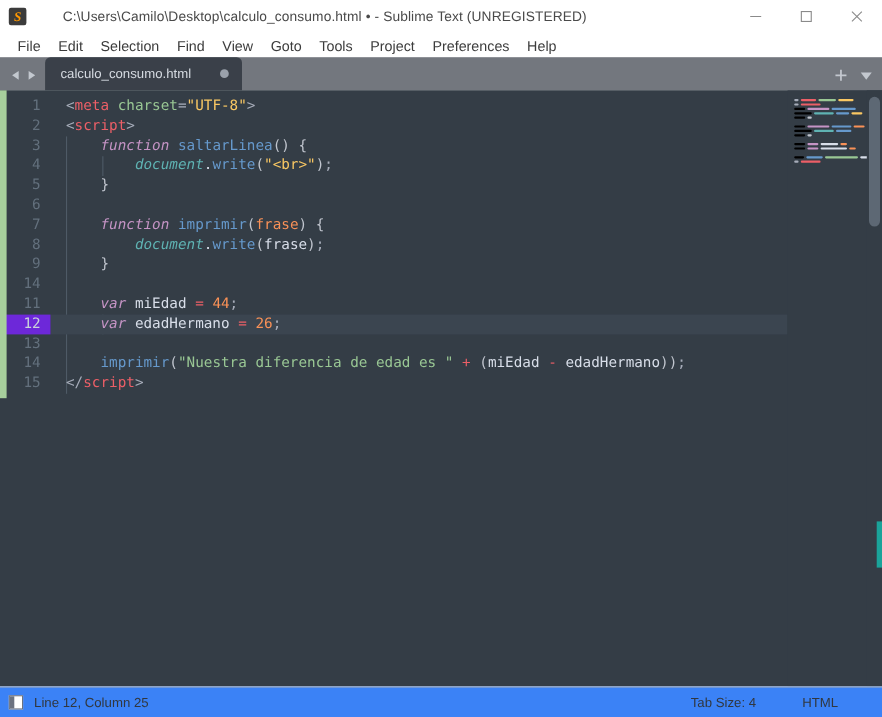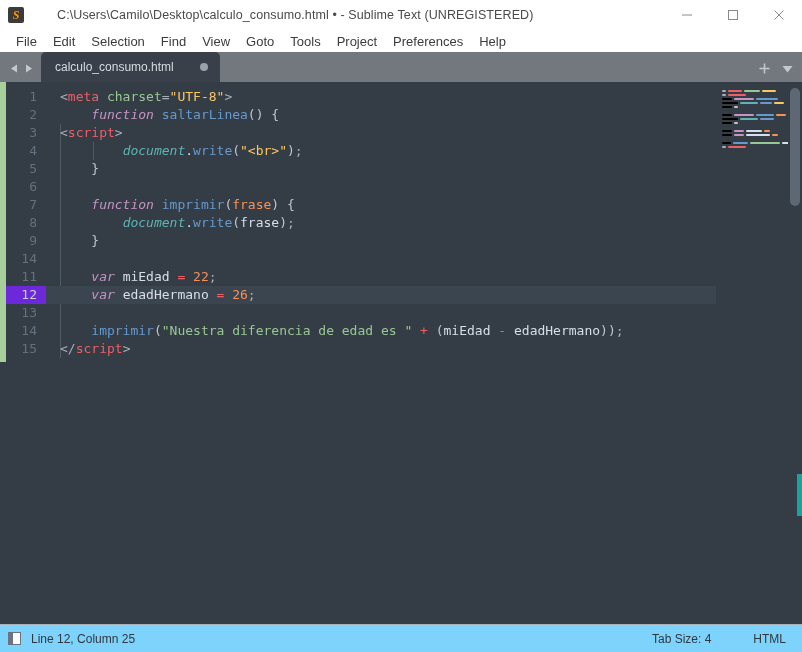--- a/index.html
+++ b/index.html
@@ -223,21 +223,21 @@
   .right-edge-mark {
     position: absolute;
     right: 0; top: 392px;
     width: 5px; height: 42px;
     background: #1aa39a;
   }
 
   
   .statusbar {
     height: 27px; min-height: 27px;
-    background: #7dd3fc;
+    background: #3b82f6;
     border-top: 1px solid #a8b0ba;
     display: flex; align-items: center;
     position: relative;
     padding-left: 8px;
   }
   .status-icon {
     width: 13px; height: 13px;
     border: 1px solid #6b7280;
     background: #ffffff;
     margin-right: 10px;
@@ -253,21 +253,21 @@
     font-size: 12px;
     color: #31373f;
     white-space: nowrap;
   }
   .status-right {
     position: absolute; right: 0; top: 0;
     height: 27px;
     display: flex; align-items: center;
   }
   .status-right .status-text { margin-right: 42px; }
-  .status-right .status-text:last-child { margin-right: 16px; }
+  .status-right .status-text:last-child { margin-right: 40px; }
 </style>
 </head>
 <body>
 
 <div id="app">
 
   <div class="titlebar">
     <div class="app-logo">S</div>
     <div class="title-text">C:\Users\Camilo\Desktop\calculo_consumo.html • - Sublime Text (UNREGISTERED)</div>
     <div class="win-buttons">
@@ -356,30 +356,30 @@
         <div class="gutter-num">15</div>
       </div>
 
     <div class="code-area">
       <div class="indent-guides">
         <div class="guide" style="left:14px; top:36px;  height:234px;"></div>
         <div class="guide" style="left:47px; top:54px;  height:18px;"></div>
         <div class="guide" style="left:47px; top:198px; height:18px;"></div>
       </div>
     <div class="code-line"><span class="t-punct">&lt;</span><span class="t-tag">meta</span><span class="t-plain"> </span><span class="t-attr">charset</span><span class="t-punct">=</span><span class="t-str-y">"UTF-8"</span><span class="t-punct">&gt;</span></div>
+        <div class="code-line"><span class="t-punct">&lt;</span><span class="t-tag">script</span><span class="t-punct">&gt;</span></div>
         <div class="code-line"><span class="t-plain">    </span><span class="t-kw">function</span><span class="t-plain"> </span><span class="t-fn">saltarLinea</span><span class="t-brace">()</span><span class="t-plain"> </span><span class="t-brace">{</span></div>
-        <div class="code-line"><span class="t-punct">&lt;</span><span class="t-tag">script</span><span class="t-punct">&gt;</span></div>
         <div class="code-line"><span class="t-plain">        </span><span class="t-obj">document</span><span class="t-plain">.</span><span class="t-prop">write</span><span class="t-brace">(</span><span class="t-str-y">"&lt;br&gt;"</span><span class="t-brace">)</span><span class="t-punct">;</span></div>
         <div class="code-line"><span class="t-plain">    </span><span class="t-brace">}</span></div>
         <div class="code-line">&nbsp;</div>
         <div class="code-line"><span class="t-plain">    </span><span class="t-kw">function</span><span class="t-plain"> </span><span class="t-fn">imprimir</span><span class="t-brace">(</span><span class="t-param">frase</span><span class="t-brace">)</span><span class="t-plain"> </span><span class="t-brace">{</span></div>
         <div class="code-line"><span class="t-plain">        </span><span class="t-obj">document</span><span class="t-plain">.</span><span class="t-prop">write</span><span class="t-brace">(</span><span class="t-plain">frase</span><span class="t-brace">)</span><span class="t-punct">;</span></div>
         <div class="code-line"><span class="t-plain">    </span><span class="t-brace">}</span></div>
         <div class="code-line">&nbsp;</div>
-        <div class="code-line"><span class="t-plain">    </span><span class="t-kw">var</span><span class="t-plain"> </span><span class="t-plain">miEdad</span><span class="t-plain"> </span><span class="t-op">=</span><span class="t-plain"> </span><span class="t-num">22</span><span class="t-punct">;</span></div>
+        <div class="code-line"><span class="t-plain">    </span><span class="t-kw">var</span><span class="t-plain"> </span><span class="t-plain">miEdad</span><span class="t-plain"> </span><span class="t-op">=</span><span class="t-plain"> </span><span class="t-num">44</span><span class="t-punct">;</span></div>
         <div class="code-line current"><span class="t-plain">    </span><span class="t-kw">var</span><span class="t-plain"> </span><span class="t-plain">edadHermano</span><span class="t-plain"> </span><span class="t-op">=</span><span class="t-plain"> </span><span class="t-num">26</span><span class="t-punct">;</span></div>
         <div class="code-line">&nbsp;</div>
         <div class="code-line"><span class="t-plain">    </span><span class="t-fn">imprimir</span><span class="t-brace">(</span><span class="t-str-g">"Nuestra diferencia de edad es "</span><span class="t-plain"> </span><span class="t-op">+</span><span class="t-plain"> </span><span class="t-brace">(</span><span class="t-plain">miEdad</span><span class="t-plain"> </span><span class="t-op">-</span><span class="t-plain"> </span><span class="t-plain">edadHermano</span><span class="t-brace">))</span><span class="t-punct">;</span></div>
         <div class="code-line"><span class="t-punct">&lt;/</span><span class="t-tag">script</span><span class="t-punct">&gt;</span></div>
       </div>
 
     <div class="minimap">
       <div class="mm-scrollbar"></div>
     <div class="mm-line">
           <div class="mm-seg" style="width: 4px; background: rgb(167, 173, 186);"></div>

